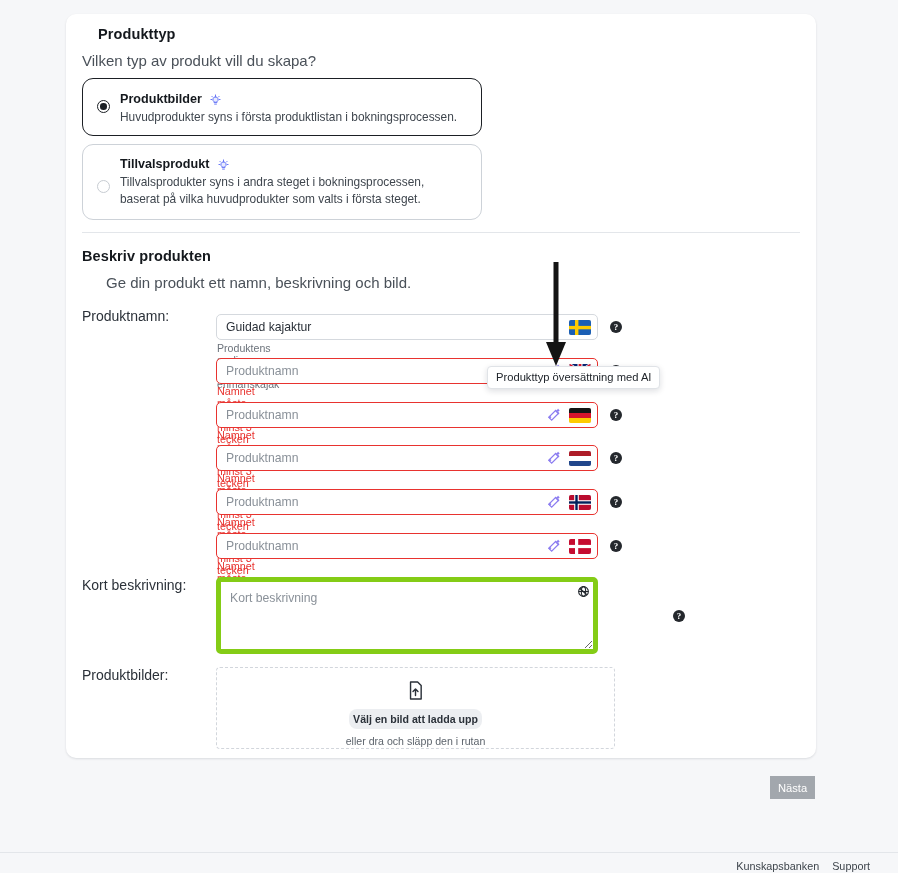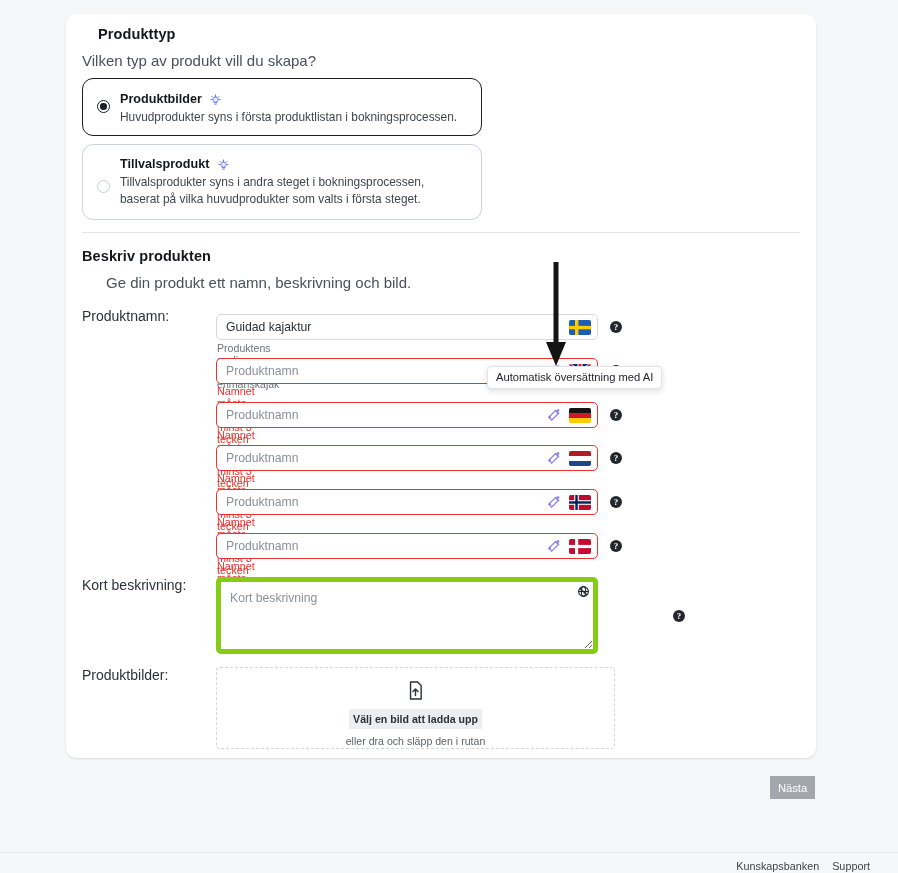--- a/index.html
+++ b/index.html
@@ -205,21 +205,21 @@
     background: #fff;
     text-align: center;
   }
   #upload-icon { margin-top: 13px; }
   #upload-btn {
     display: inline-block;
     margin-top: 6px;
     background: #eceef1;
     color: #2b3139;
     border: none;
-    border-radius: 0;
+    border-radius: 8px;
     padding: 4px 4px;
     font-family: "Liberation Sans", sans-serif;
     font-size: 10.6px;
     font-weight: bold;
     cursor: pointer;
   }
   #drop-hint {
     margin-top: 6px;
     font-size: 10.6px;
     color: #5d646c;
@@ -413,21 +413,21 @@
         <path d="M5 1h10l5 5v19H5z" stroke-linejoin="round"></path>
         <path d="M12 20v-9M8.5 14.5L12 11l3.5 3.5" stroke-linecap="round" stroke-linejoin="round"></path>
       </svg>
     </div>
     <button id="upload-btn">Välj en bild att ladda upp</button>
     <div id="drop-hint">eller dra och släpp den i rutan</div>
   </div>
 
 </div>
 
-<div id="tooltip">Automatisk översättning med AI</div>
+<div id="tooltip">Produkttyp översättning med AI</div>
 
 <div id="arrow">
   <svg width="24" height="106" viewBox="0 0 24 106">
     <rect x="9.5" y="0" width="5" height="84" fill="#141414"></rect>
     <path d="M12 104 L2 80 L22 80 Z" fill="#141414"></path>
   </svg>
 </div>
 
 <button id="next-btn">Nästa</button>
 

